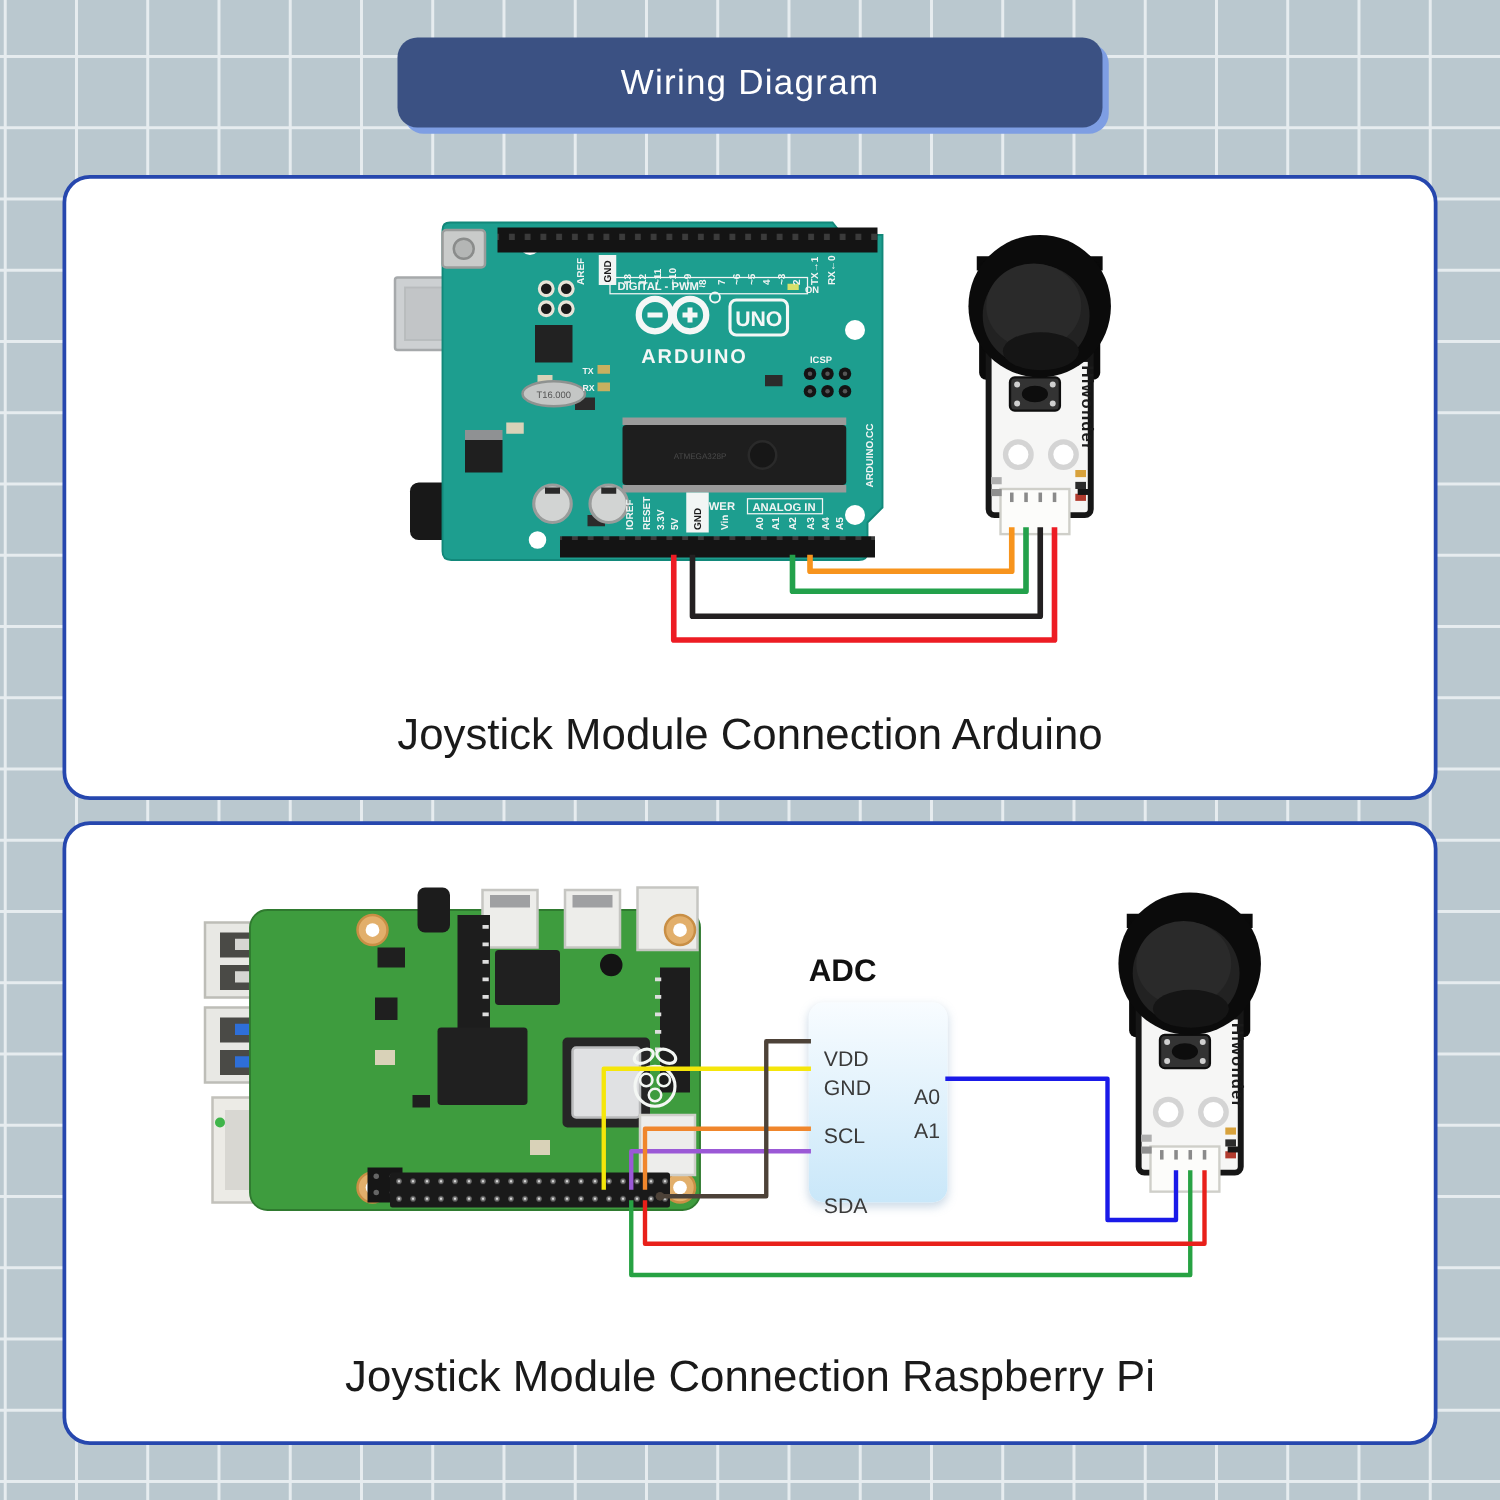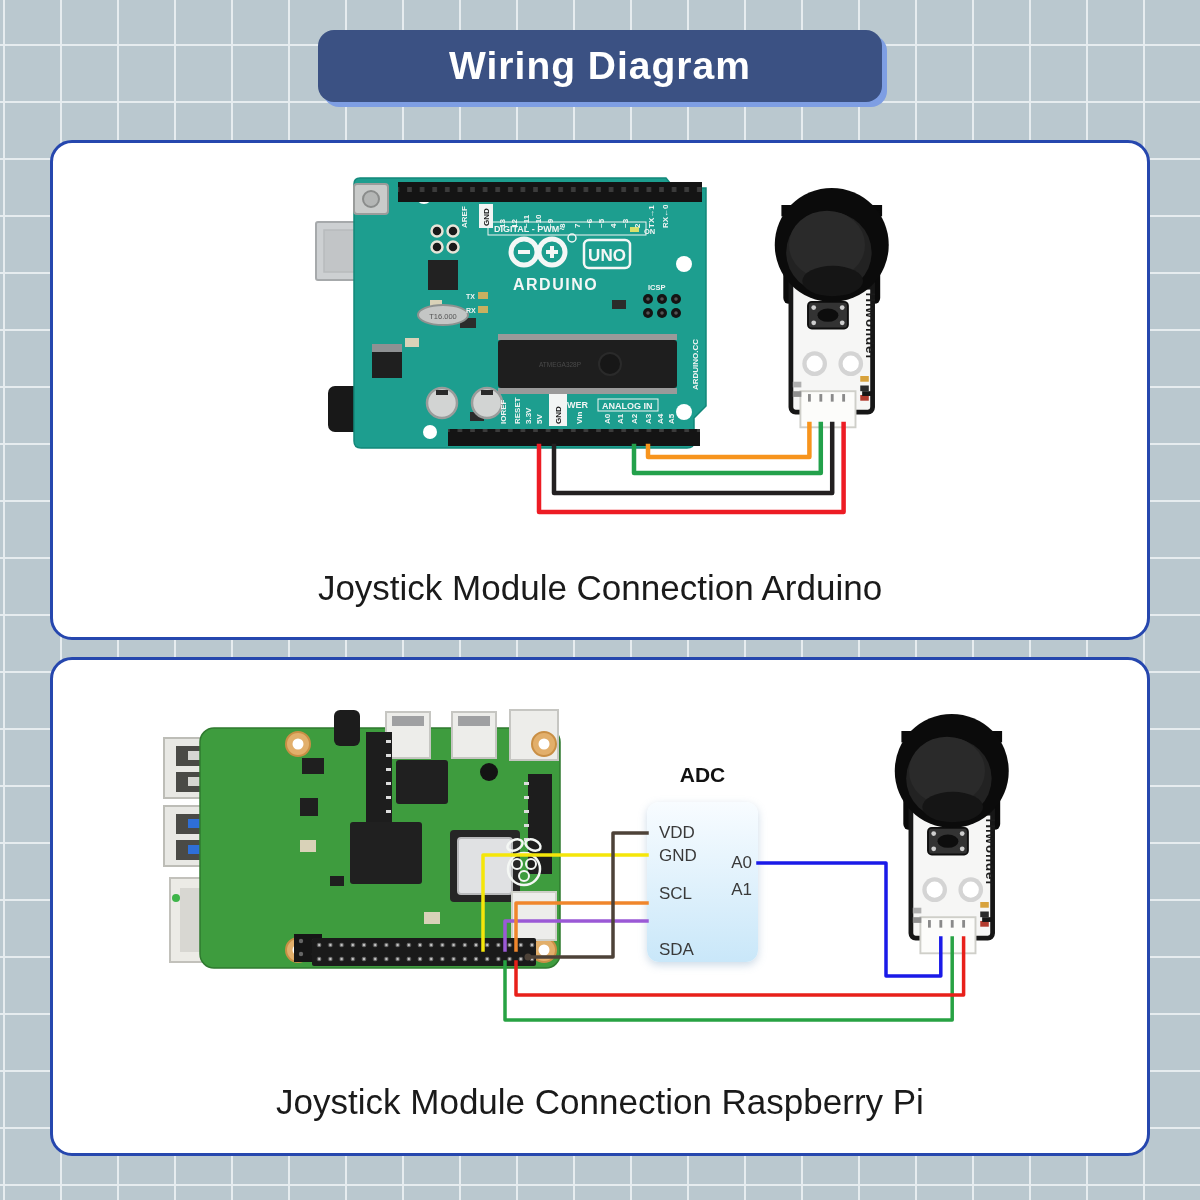--- a/index.html
+++ b/index.html
@@ -14,44 +14,44 @@
     font-family:"Liberation Sans", sans-serif;
   }
   .banner{
     position:absolute;left:318px;top:30px;width:564px;height:72px;
     background:var(--banner_bg,#3B5183);
     border-radius:16px;
     box-shadow:5px 5px 0 var(--banner_shadow,#7E9EE3);
     display:flex;align-items:center;justify-content:center;
   }
   .banner span{
-    color:var(--banner_text,#fff);font-size:39px;font-weight:bold;letter-spacing:1px;
+    color:var(--banner_text,#fff);font-size:28px;font-weight:normal;letter-spacing:1px;
   }
   .panel{
     position:absolute;left:50px;width:1100px;background:var(--panel_bg,#fff);
     border:3px solid var(--panel_border,#2647AE);border-radius:22px;box-sizing:border-box;
   }
   .panel.p1{top:140px;height:500px;}
   .panel.p2{top:657px;height:499px;}
   .caption{
     position:absolute;left:50px;width:1100px;text-align:center;
     color:var(--caption,#1A1A1A);font-size:35px;font-weight:300;
   }
   .caption.c1{top:568px;}
   .caption.c2{top:1082px;}
   .adc-box{
     position:absolute;left:647px;top:802px;width:111px;height:160px;border-radius:12px;
     background:linear-gradient(180deg,var(--adc_top,#F8FCFF) 0%,var(--adc_bottom,#C9E7F9) 100%);
     box-shadow:0 3px 8px rgba(110,150,185,.35);
   }
   .adc-title{
-    position:absolute;left:647px;top:763px;width:111px;text-align:center;
-    font-size:21px;font-weight:600;color:#111;
-  }
-  .adc-pin{position:absolute;font-size:17px;color:#3A3A3A;}
+    position:absolute;left:647px;top:763px;width:111px;
+    font-size:25px;font-weight:600;color:#111;
+  }
+  .adc-pin{position:absolute;font-size:17px;color:#3A3A3A;margin-top:15px;}
   .adc-pin.l{left:659px;}
   .adc-pin.r{left:712px;width:40px;text-align:right;}
   .pvdd{top:823px}.pgnd{top:846px}.psda{top:940px}.pscl{top:884px}
   .pa0{top:853px}.pa1{top:880px}
   svg.scene{position:absolute;left:0;top:0;pointer-events:none;}
   svg text{font-family:"Liberation Sans", sans-serif;}
 </style>
 </head>
 <body>
 

